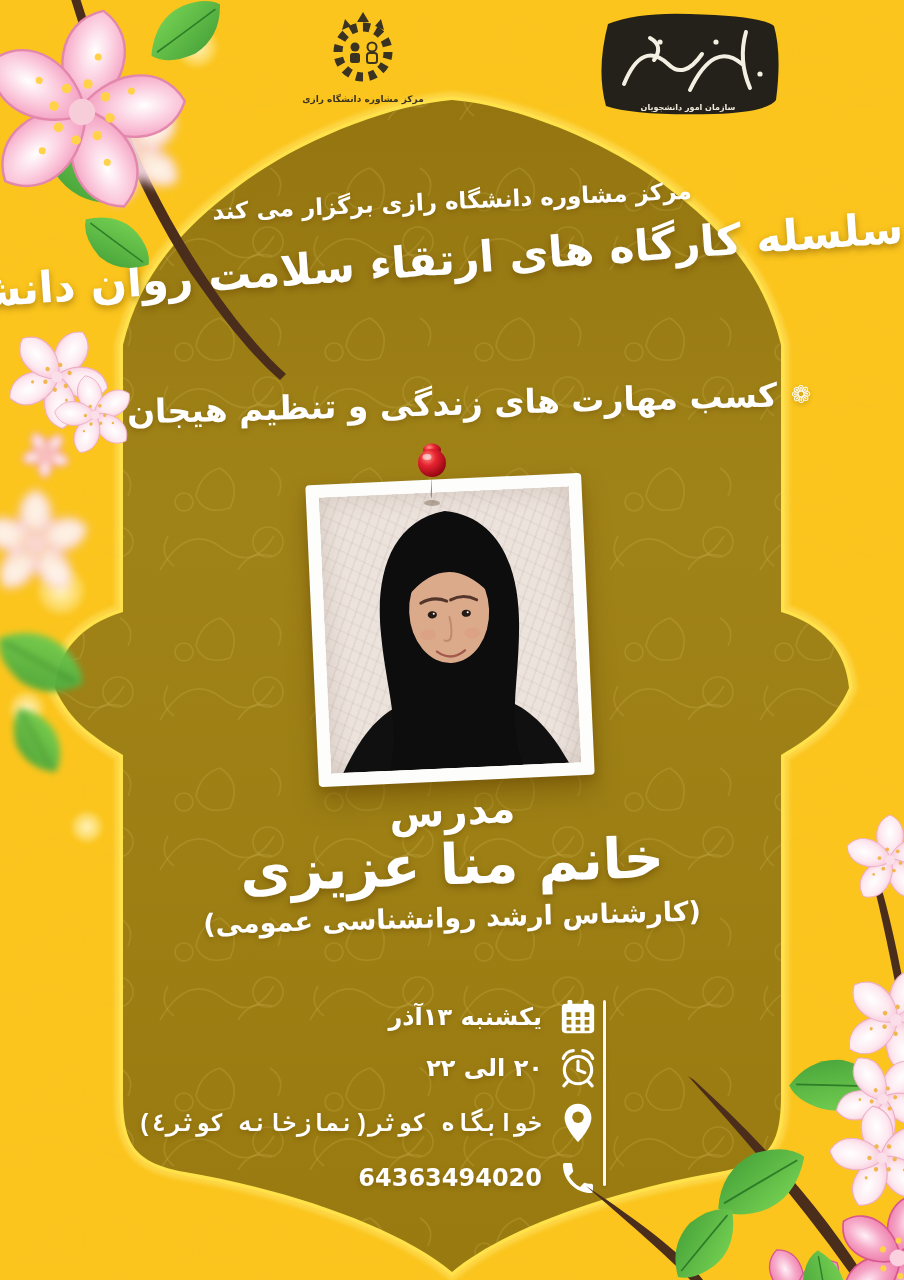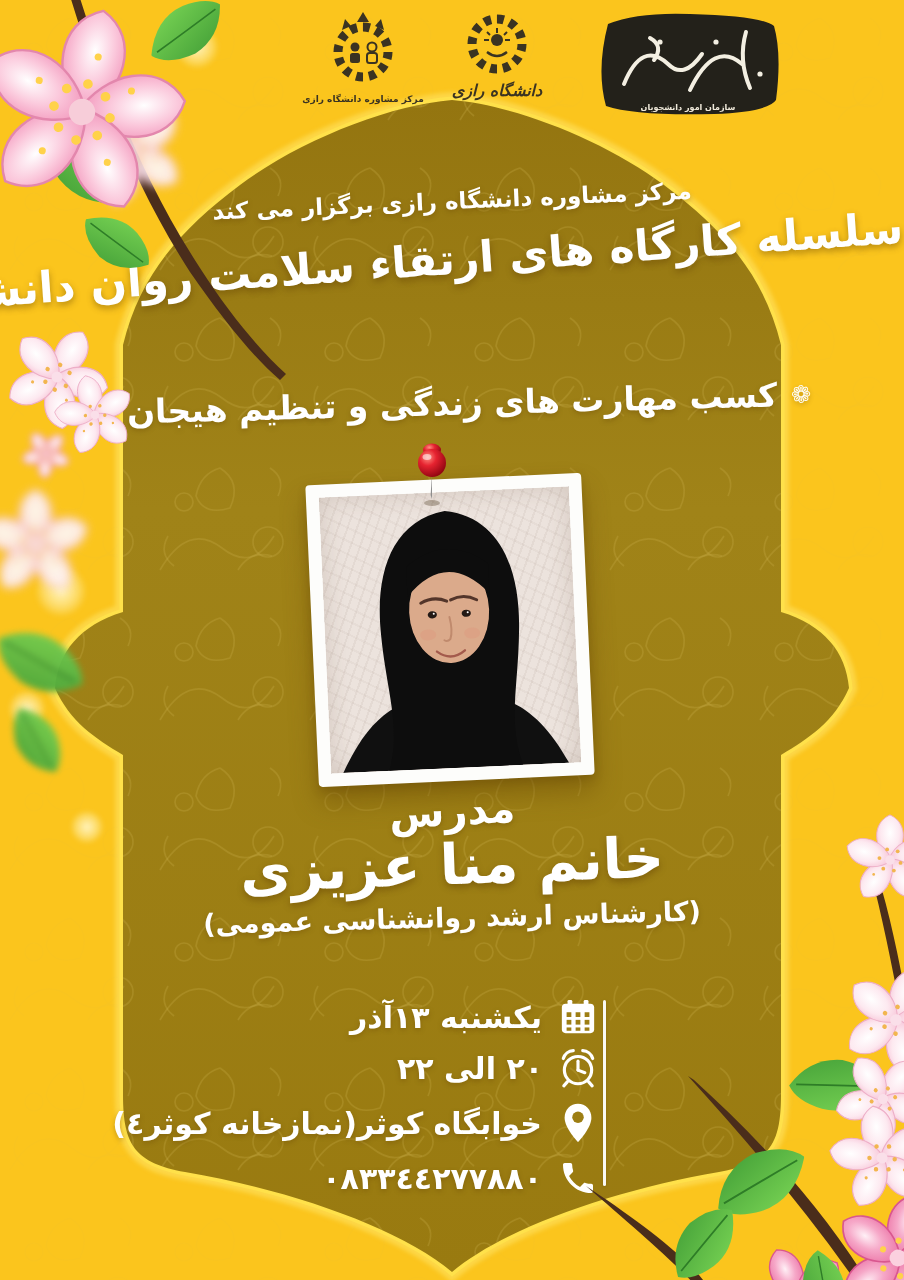--- a/index.html
+++ b/index.html
@@ -34,23 +34,23 @@
   .photo-inner svg{position:absolute;left:0;top:0;width:100%;height:100%;}
   .pin{left:407px;top:441px;width:50px;height:72px;z-index:30;}
   
   .inst-label{left:0;top:788px;width:904px;text-align:center;font-size:40px;font-weight:700;transform:rotate(-3deg);}
   .inst-name{left:0;top:832px;width:904px;text-align:center;font-size:56px;font-weight:800;transform:rotate(-2deg);
     text-shadow:0 3px 7px rgba(90,58,0,.45);}
   .inst-degree{left:0;top:902px;width:904px;text-align:center;font-size:27px;font-weight:600;transform:rotate(-1.5deg);}
   
   .details{left:210px;top:992px;width:392px;display:flex;flex-direction:column;}
   .d-row{display:flex;justify-content:flex-end;align-items:center;gap:12px;}
-  .d-row .txt{font-size:30px;font-weight:700;white-space:nowrap;}
+  .d-row .txt{font-size:24px;font-weight:700;white-space:nowrap;}
   .d-ico{flex:0 0 auto;display:flex;align-items:center;justify-content:center;width:48px;}
-  .row-1{height:50px;}.row-2{height:52px;gap:11px;}.row-3{height:58px;}.row-4{height:52px;}
+  .row-1{height:50px;}.row-2{height:52px;gap:11px;}.row-3{height:58px;font-family:Liberation Mono, monospace;}.row-4{height:52px;}
   .ltr-num{direction:ltr;unicode-bidi:isolate;}
   .divider{left:603px;top:1000px;width:3px;height:186px;background:rgba(255,255,255,.95);
     border-radius:2px;box-shadow:0 1px 3px rgba(96,62,0,.3);}
   
   .fl{position:absolute;}
   .soft{filter:blur(5px);opacity:.9;}
   .soft2{filter:blur(3px);opacity:.95;}
   .bokeh{position:absolute;border-radius:50%;background:radial-gradient(circle,#fff3bd 0%,rgba(255,236,160,.55) 45%,rgba(255,236,160,0) 72%);filter:blur(2px);}
 </style>
 </head>
@@ -187,35 +187,20 @@
       <path d="M65 2 l-6 10 h12 Z" fill="#3a3322"></path>
       <path d="M47 9 l-3 11 9 -4 Z" fill="#3a3322"></path>
       <path d="M83 9 l3 11 -9 -4 Z" fill="#3a3322"></path>
       <circle cx="57" cy="37" r="4.5" fill="#3a3322"></circle>
       <rect x="52" y="43" width="10" height="10" rx="2.5" fill="#3a3322"></rect>
       <circle cx="74" cy="37" r="4.5" fill="none" stroke="#3a3322" stroke-width="2"></circle>
       <rect x="69" y="43" width="10" height="10" rx="2.5" fill="none" stroke="#3a3322" stroke-width="2"></rect>
       <text x="65" y="92" text-anchor="middle" font-size="9" font-weight="bold" fill="#3a3322" direction="rtl">مرکز مشاوره دانشگاه رازی</text>
     </svg>
   </div>
-  <div class="abs logo" style="left:432px;top:6px;width:130px;height:104px;">
-    <svg width="130" height="104" viewBox="0 0 130 104">
-      <circle cx="65" cy="38" r="25" fill="none" stroke="#3a3322" stroke-width="9" stroke-dasharray="7 6"></circle>
-      <circle cx="65" cy="34" r="6" fill="#3a3322"></circle>
-      <g stroke="#3a3322" stroke-width="2">
-        <line x1="65" y1="22" x2="65" y2="27"></line>
-          <line x1="55" y1="26" x2="58" y2="29"></line>
-        <line x1="75" y1="26" x2="72" y2="29"></line>
-          <line x1="52" y1="34" x2="57" y2="34"></line>
-        <line x1="78" y1="34" x2="73" y2="34"></line>
-      </g>
-      <path d="M55 46 q10 8 20 0" stroke="#3a3322" stroke-width="2.4" fill="none"></path>
-      <text x="65" y="90" text-anchor="middle" font-size="16" font-style="italic" font-weight="bold" fill="#3a3322" direction="rtl">دانشگاه رازی</text>
-    </svg>
-  </div>
   <div class="abs logo" style="left:594px;top:0;width:188px;height:106px;margin-top:12px;">
     <svg width="188" height="106" viewBox="0 0 188 106">
       <path d="M14 12 Q44 0 96 2 Q168 4 180 14 Q188 42 182 88 Q174 100 120 102 Q42 104 12 94 Q2 58 14 12 Z" fill="#23211a"></path>
       <g fill="none" stroke="#f3efe2" stroke-width="4" stroke-linecap="round">
         <path d="M30 72 q18 -44 44 -20 q16 16 34 -10"></path>
         <path d="M96 78 q24 -50 52 -26"></path>
         <path d="M152 20 q-8 28 4 56"></path>
         <path d="M56 26 q14 8 4 22"></path>
       </g>
       <g fill="#f3efe2">
@@ -310,21 +295,21 @@
     <div class="d-row row-3">
       <span class="txt rtl white-t">خوابگاه کوثر(نمازخانه کوثر٤)</span>
       <span class="d-ico">
         <svg width="44" height="44" viewBox="0 0 40 46">
           <path d="M20 3 C12 3 6 9.5 6 17.5 C6 28.5 20 43 20 43 C20 43 34 28.5 34 17.5 C34 9.5 28 3 20 3 Z" fill="#fff"></path>
           <circle cx="20" cy="17" r="6" fill="#9d7e13"></circle>
         </svg>
       </span>
     </div>
     <div class="d-row row-4">
-      <span class="txt white-t ltr-num">۰۸۳۳٤٤۲۷۷۸۸۰</span>
+      <span class="txt white-t ltr-num">64363494020</span>
       <span class="d-ico">
         <svg width="40" height="40" viewBox="0 0 24 24">
           <path fill="#fff" d="M6.62 10.79c1.44 2.83 3.76 5.14 6.59 6.59l2.2-2.2c.27-.27.67-.36 1.02-.24 1.12.37 2.33.57 3.57.57.55 0 1 .45 1 1V20c0 .55-.45 1-1 1-9.39 0-17-7.61-17-17 0-.55.45-1 1-1h3.5c.55 0 1 .45 1 1 0 1.25.2 2.45.57 3.57.11.35.03.74-.25 1.02l-2.2 2.2z"></path>
         </svg>
       </span>
     </div>
   </div>
   <div class="abs divider"></div>
 
   <svg class="abs" style="left:0;top:0;pointer-events:none" width="904" height="1280" viewBox="0 0 904 1280">

